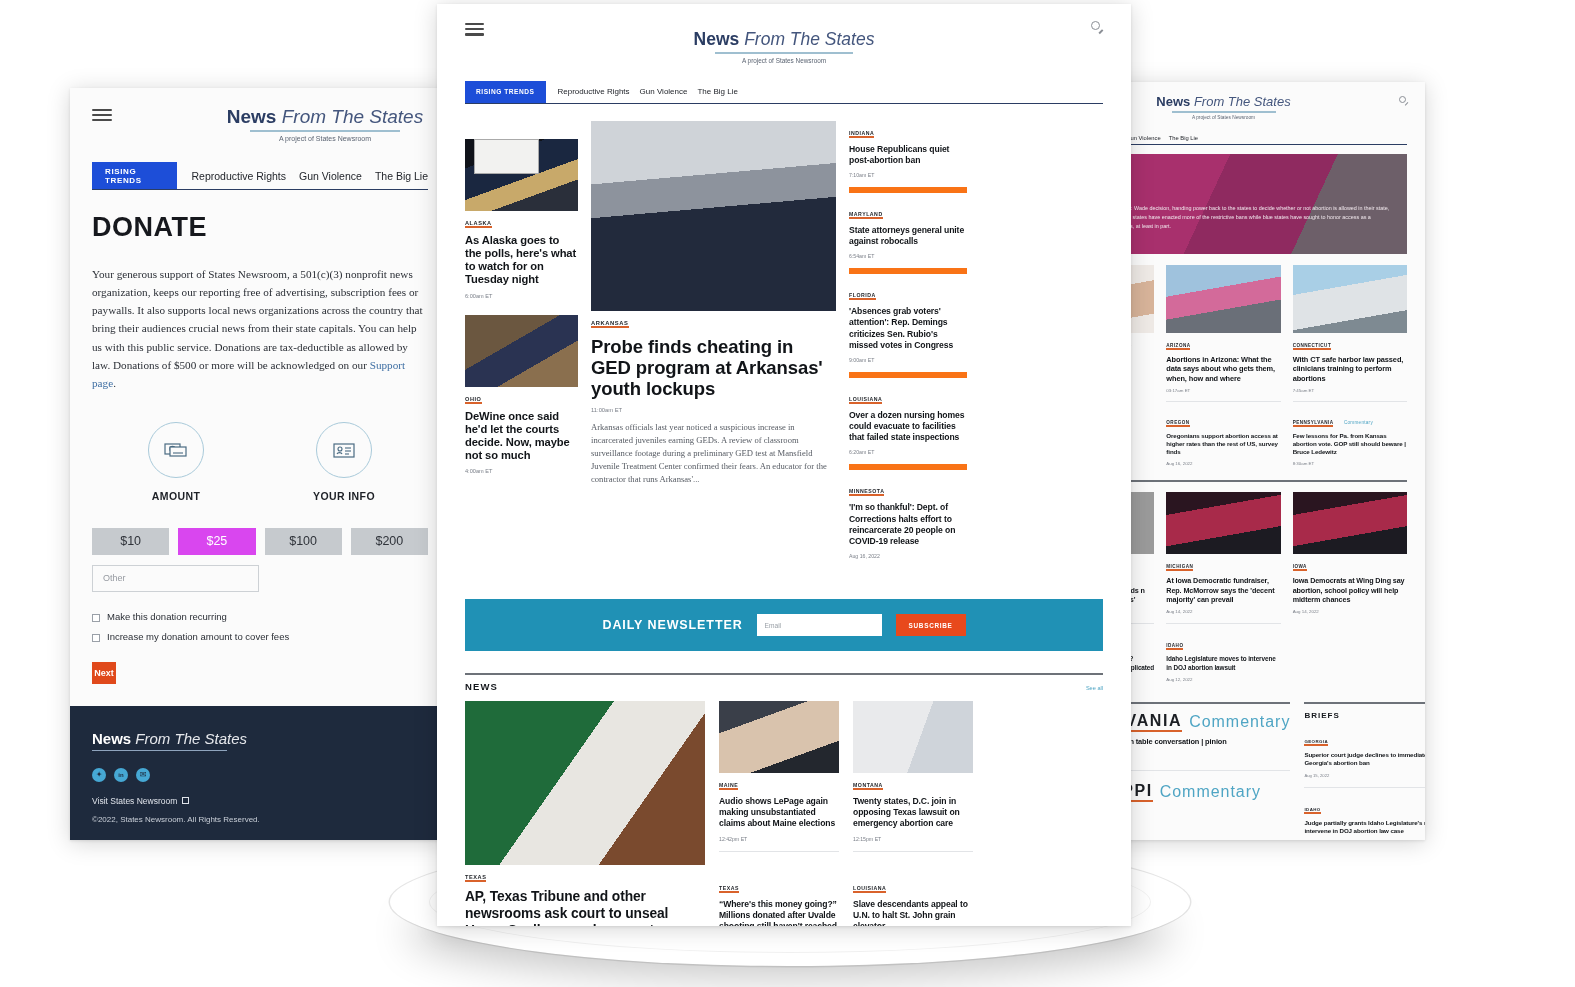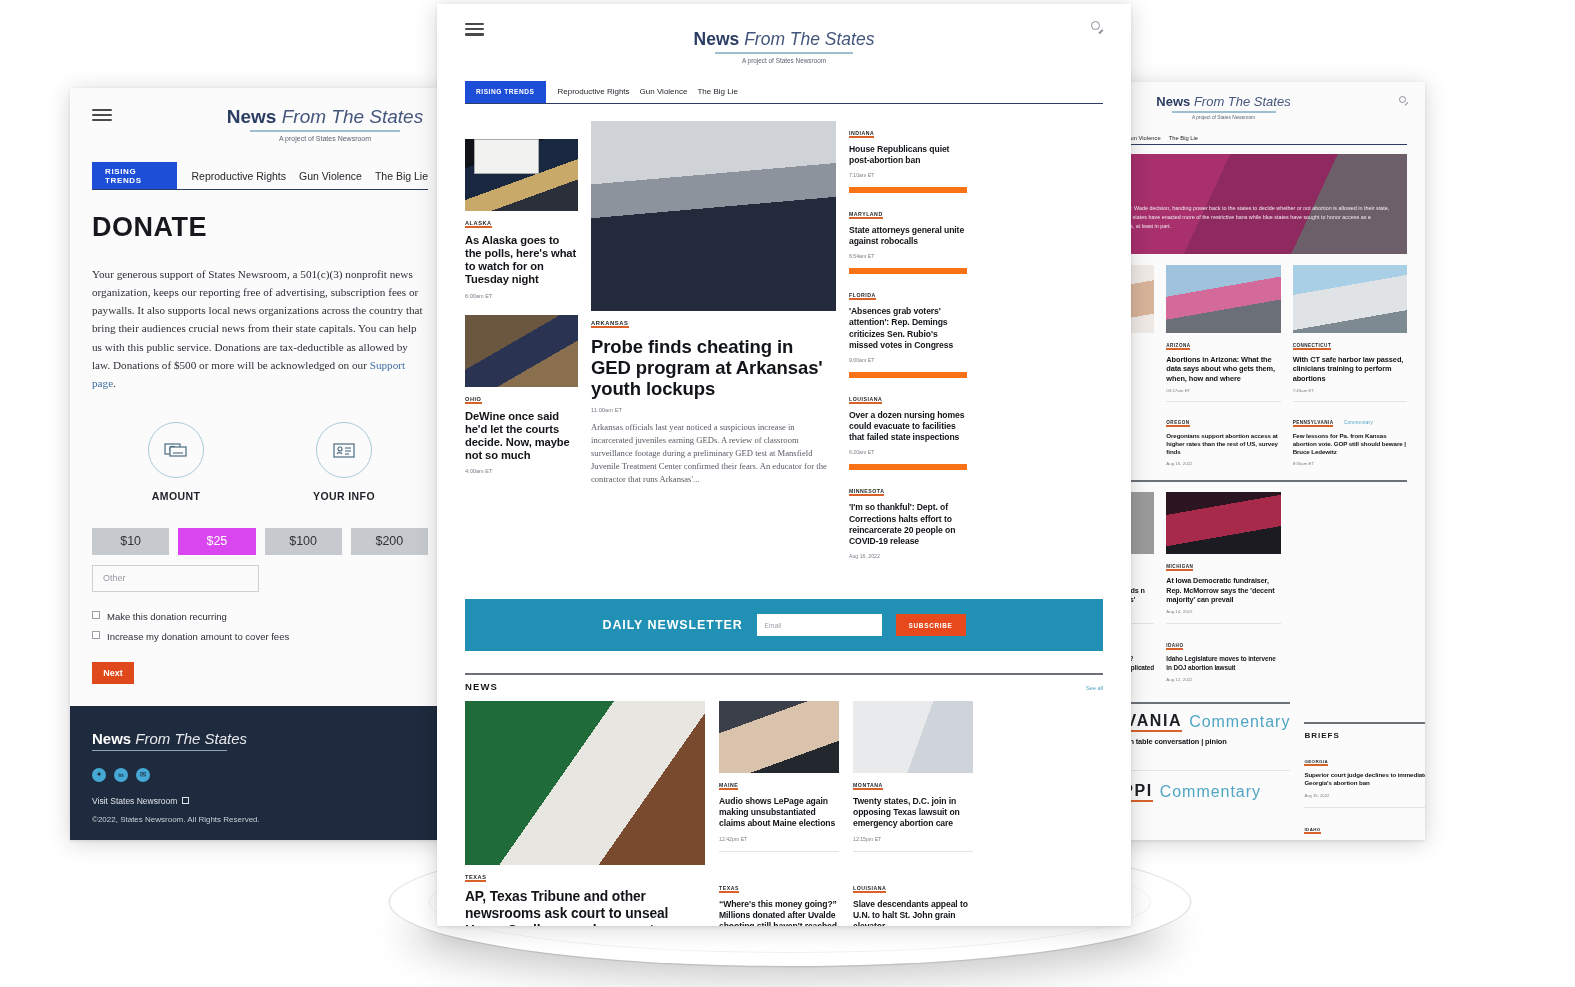--- a/index.html
+++ b/index.html
@@ -102,24 +102,24 @@
   .step .ring{ width:56px; height:56px; border-radius:50%; border:1.5px solid #a9cada;
                margin:0 auto; display:flex; align-items:center; justify-content:center; }
   .step .lbl{ margin-top:12px; font-size:10.5px; font-weight:700; color:#1d2026; letter-spacing:.4px; }
 
   .amounts{ display:flex; gap:9px; margin-top:26px; }
   .amt{ flex:1; height:27px; background:#c6cace; color:#2f333a; font-size:12.5px;
         display:flex; align-items:center; justify-content:center; }
   .amt.sel{ background:#d946ef; color:#fff; }
   .other{ margin-top:10px; width:167px; height:27px; border:1px solid #cdd1d5; background:#fbfbfb;
           display:flex; align-items:center; padding-left:10px; font-size:9px; color:#969aa1; }
-  .chk-row{ margin-top:19px; display:flex; align-items:flex-start; gap:7px; font-size:9.5px; color:#2b2f36; }
+  .chk-row{ margin-top:19px; display:flex; align-items:flex-end; gap:7px; font-size:9.5px; color:#2b2f36; }
   .chk-row + .chk-row{ margin-top:9px; }
   .chk{ width:8px; height:8px; border:1px solid #9aa0a8; background:#fff; }
-  .next-btn{ margin-top:20px; width:42px; height:22px; background:#e0491b; color:#fff;
+  .next-btn{ margin-top:20px; width:24px; height:22px; background:#e0491b; color:#fff;
              font-size:9px; font-weight:700; display:flex; align-items:center; justify-content:center; }
 
   .footer{ margin-top:22px; background:#1e2a3d; padding:24px 22px 20px; height:144px; }
   .footer .flogo{ font-size:15px; color:#fff; }
   .footer .flogo .lw{ color:#fff; font-weight:700; }
   .footer .flogo .lw2{ color:#e6e8ec; font-style:italic; font-weight:400; }
   .footer .fline{ width:135px; height:1px; background:#8fa4bd; margin-top:3px; }
   .socials{ display:flex; gap:8px; margin-top:17px; }
   .soc{ width:14px; height:14px; border-radius:50%; background:#46a8d4;
         display:flex; align-items:center; justify-content:center; color:#1e2a3d; font-size:8px; }
@@ -221,21 +221,21 @@
   .rgrid3b .sub{ margin-top:9px; padding-top:9px; border-top:1px solid #e2e4e7; }
   .rgrid3b .sub .hl{ font-size:6.4px; }
 
   .rbottom{ display:grid; grid-template-columns:1fr 156px; gap:14px; margin-top:12px; }
   .rcommentary{ border-top:2px solid #6d7279; padding-top:8px; }
   .rcommentary .row{ display:flex; gap:7px; align-items:center; }
   .rcommentary .hl{ font-size:7.4px; margin-top:5px; line-height:1.3; }
   .rcommentary .ts{ font-size:4.4px; margin-top:5px; }
   .rcommentary .item + .item{ margin-top:13px; padding-top:11px; border-top:1px solid #e2e4e7; }
 
-  .briefs{ border-top:2px solid #6d7279; padding-top:7px;margin-top:20px; }
+  .briefs{ border-top:2px solid #6d7279; padding-top:7px; }
   .briefs .bt{ font-size:8px; font-weight:700; letter-spacing:1px; color:#15181d; }
   .briefs .item{ margin-top:9px; padding-bottom:9px; border-bottom:1px solid #e2e4e7; }
   .briefs .kicker{ font-size:4.4px; }
   .briefs .hl{ font-size:6.2px; margin-top:4px; line-height:1.32; }
   .briefs .ts{ font-size:4.2px; margin-top:5px; }
 
   .masked{ filter:blur(.45px); }
 </style>
 </head>
 <body>
@@ -320,20 +320,26 @@
           <div class="thumb ph-stage"></div>
           <div class="kicker">MICHIGAN</div>
           <div class="hl">At Iowa Democratic fundraiser, Rep. McMorrow says the 'decent majority' can prevail</div>
           <div class="ts masked">Aug 14, 2022</div>
           <div class="sub">
             <div class="kicker">IDAHO</div>
             <div class="hl">Idaho Legislature moves to intervene in DOJ abortion lawsuit</div>
             <div class="ts masked">Aug 12, 2022</div>
           </div>
         </div>
+        <div>
+          <div class="thumb ph-stage"></div>
+          <div class="kicker">IOWA</div>
+          <div class="hl">Iowa Democrats at Wing Ding say abortion, school policy will help midterm chances</div>
+          <div class="ts masked">Aug 14, 2022</div>
+        </div>
       </div>
 
       <div class="rbottom">
         <div class="rcommentary">
           <div class="item">
             <div class="row">
               <span class="kicker">PENNSYLVANIA</span>
               <span class="kicker cat2">Commentary</span>
             </div>
             <div class="hl">bortion should be a kitchen table conversation | pinion</div>

